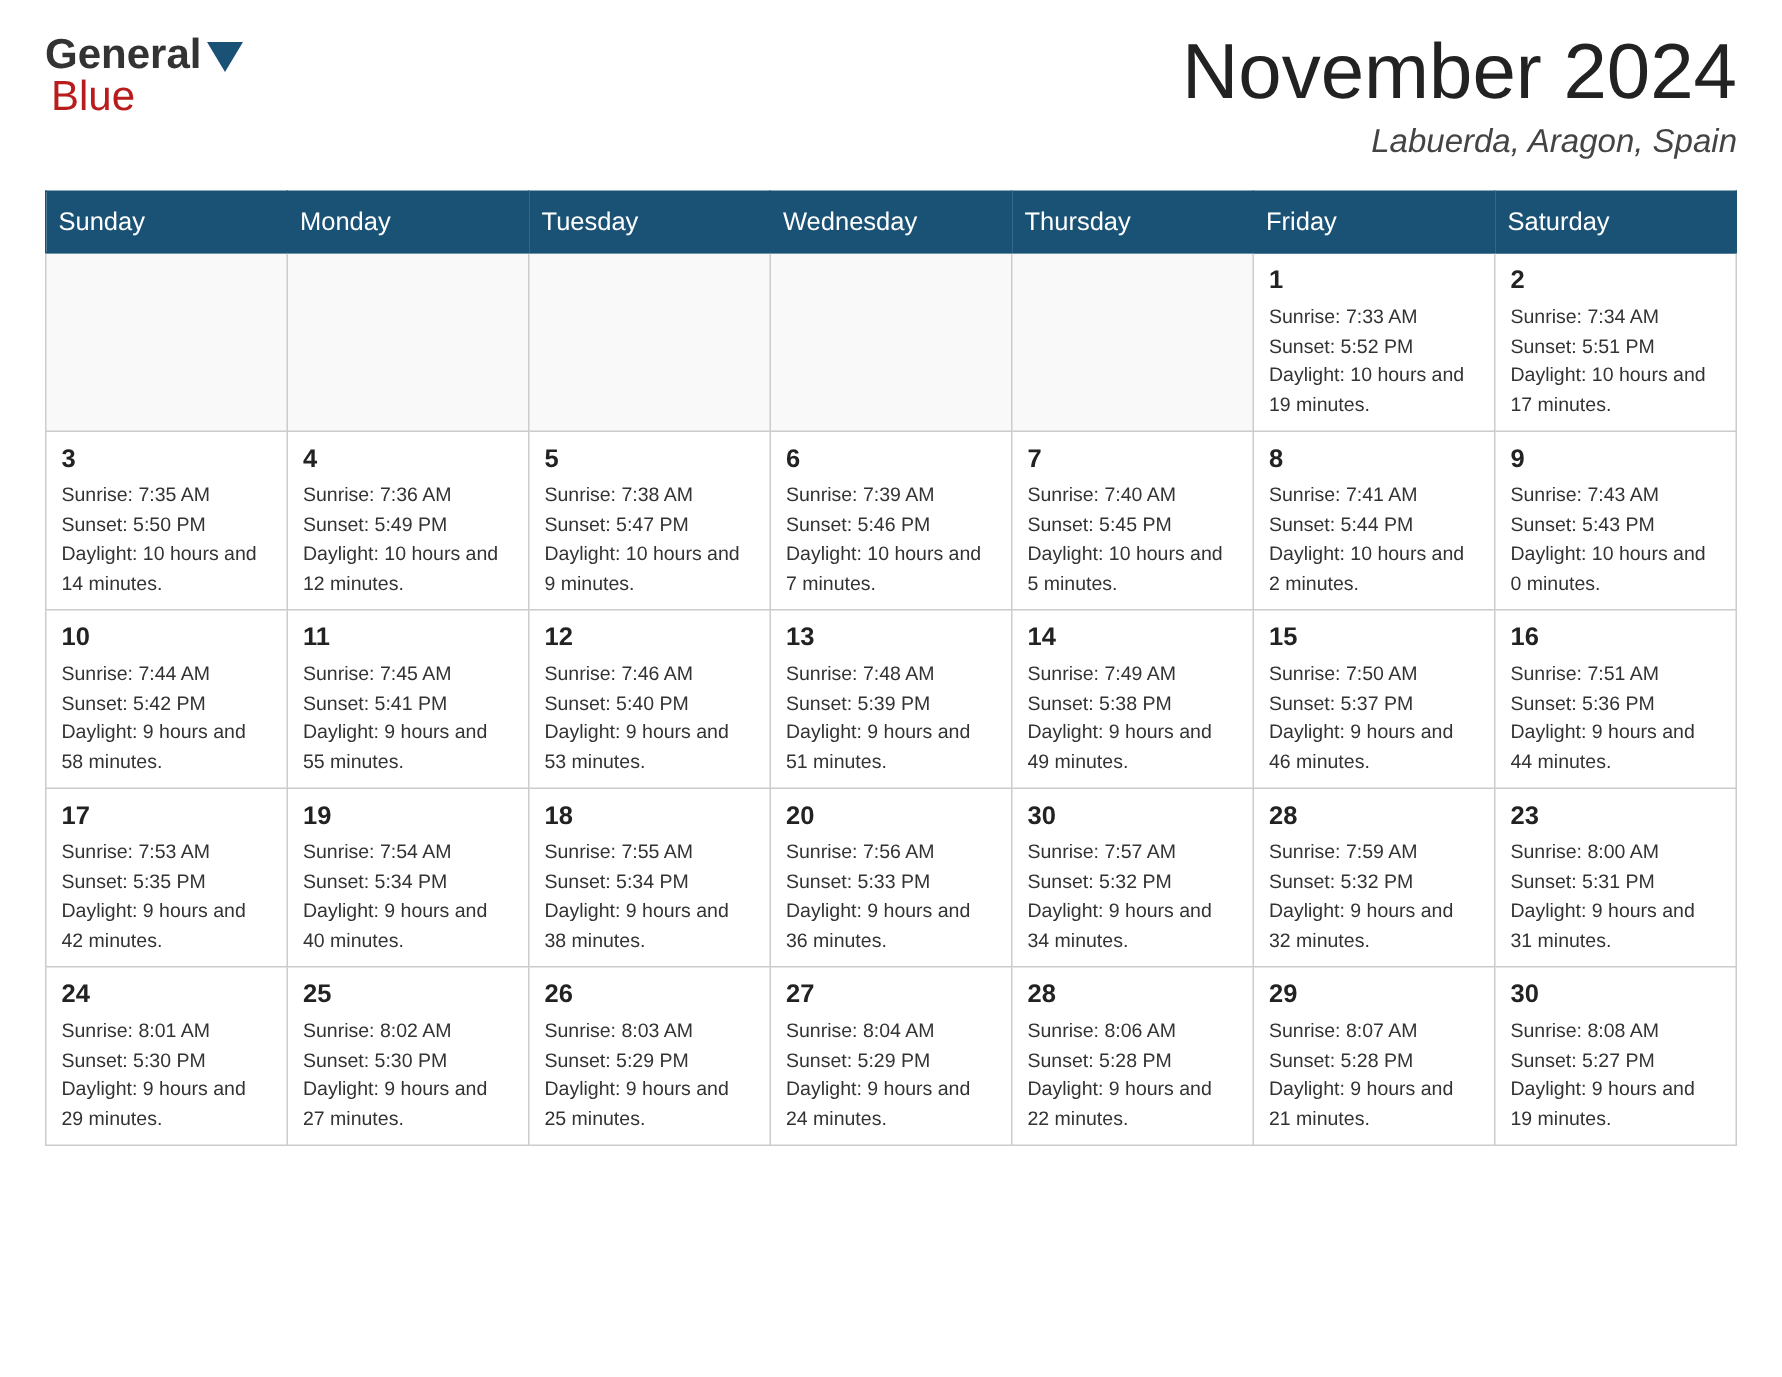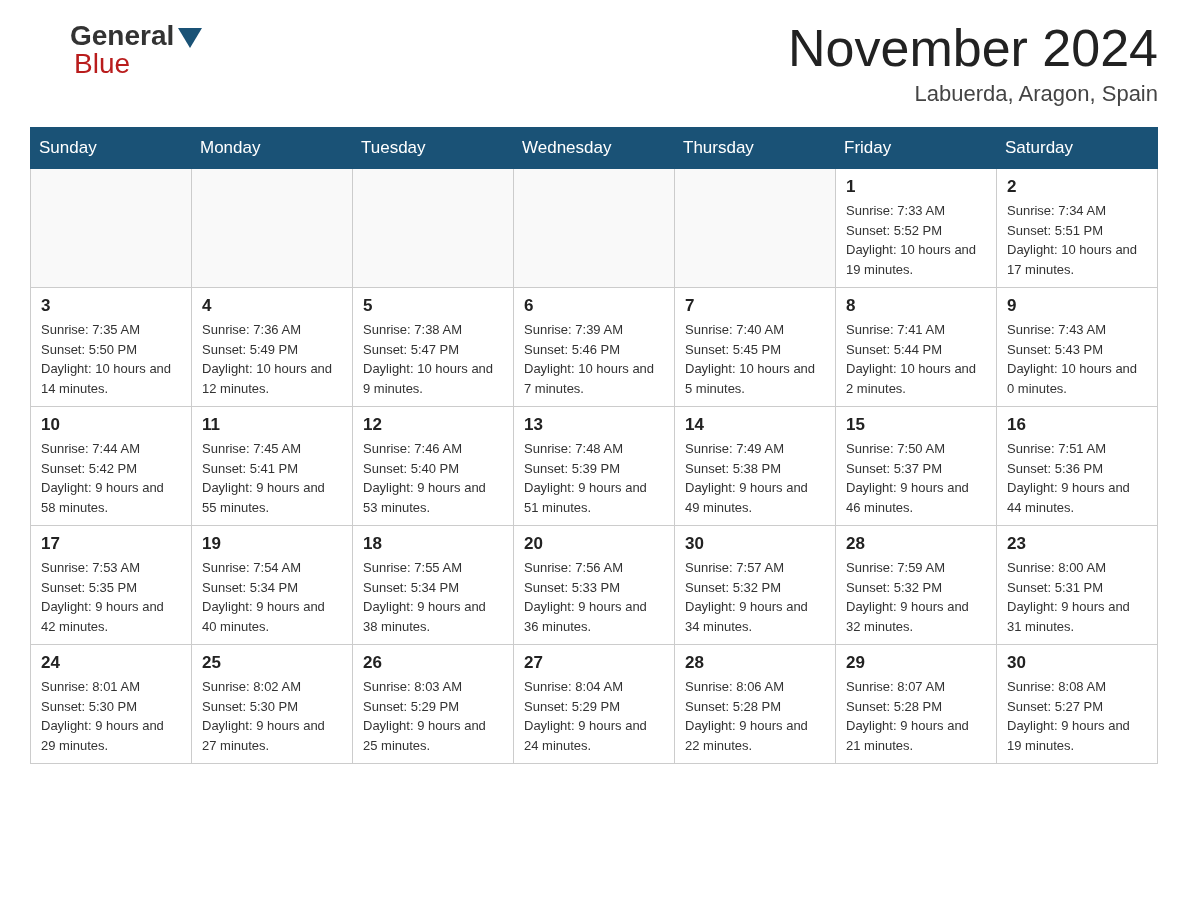--- a/index.html
+++ b/index.html
@@ -13,21 +13,20 @@
     .header {
       display: flex;
       justify-content: space-between;
       align-items: flex-start;
       margin-bottom: 20px;
     }
     .logo {
       display: flex;
       flex-direction: column;
       align-items: flex-start;
-      margin-left: 40px;
     }
     .logo-general {
       font-size: 28px;
       font-weight: bold;
       color: #333;
       display: flex;
       align-items: center;
     }
     .logo-triangle {
       width: 0;
@@ -52,20 +51,21 @@
     .month-title {
       font-size: 52px;
       font-weight: normal;
       color: #222;
       line-height: 1.1;
     }
     .location {
       font-size: 22px;
       color: #444;
       margin-top: 4px;
+      font-style: italic;
     }
     .calendar {
       width: 100%;
       border-collapse: collapse;
       padding-left: 28px;
     }
     .calendar th {
       background-color: #1a5276;
       color: #fff;
       padding: 10px 8px;

